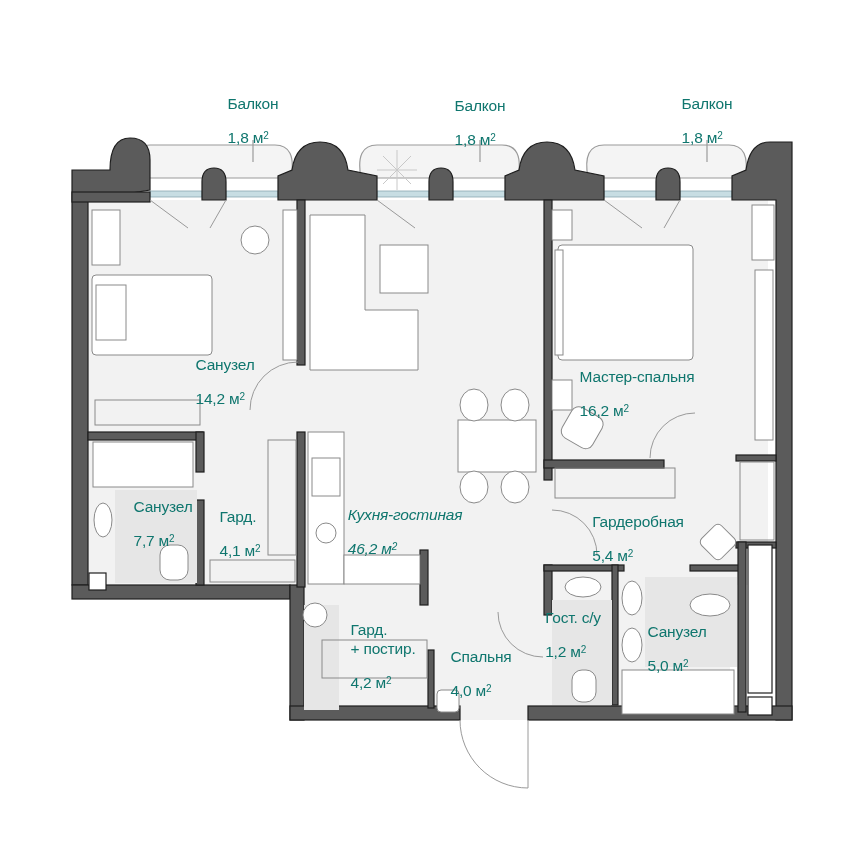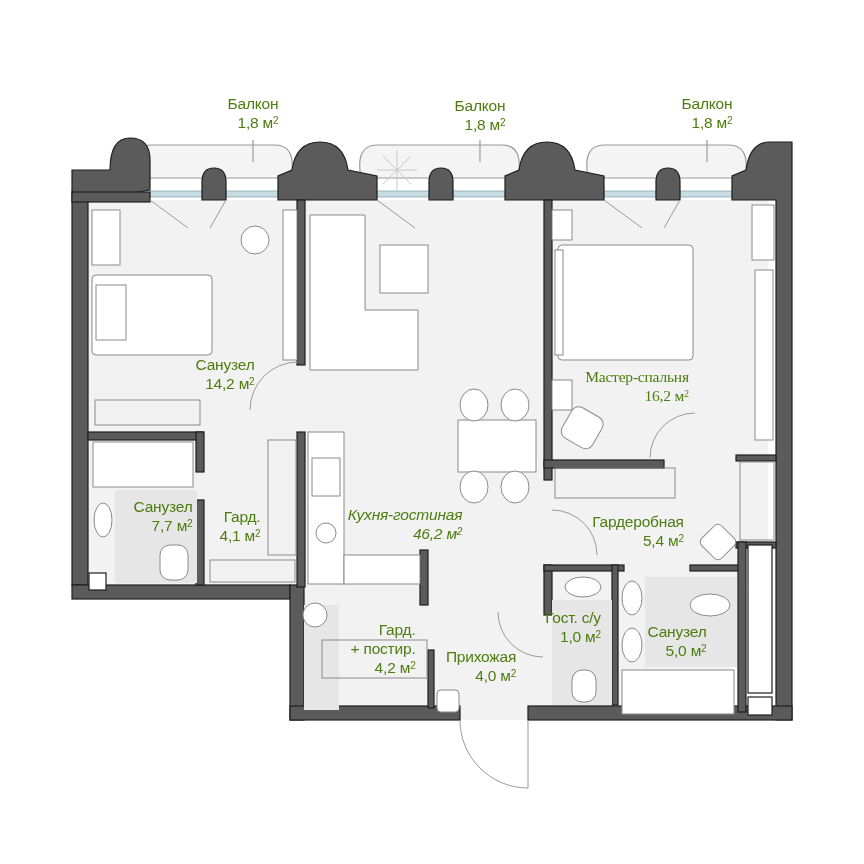--- a/index.html
+++ b/index.html
@@ -1,20 +1,20 @@
 <!DOCTYPE html>
 <html><head>
 <meta charset="utf-8">
 <style>
   html, body { margin:0; padding:0; background:#ffffff; }
   body { width:864px; height:864px; overflow:hidden; font-family:"Liberation Sans", sans-serif; }
   #plan { position:absolute; left:0; top:0; width:864px; height:864px; }
-  .lbl { position:absolute; text-align:right; color:#4d7c0f; font-size:15.5px; line-height:19px; transform:translateX(-50%); white-space:nowrap; letter-spacing:-0.2px; }
+  .lbl { position:absolute; text-align:left; color:#0f766e; font-size:15.5px; line-height:19px; transform:translateX(-50%); white-space:nowrap; letter-spacing:-0.2px; }
   .lbl sup { font-size:10px; vertical-align:top; position:relative; top:-2px; }
-  .lbl .area { display:block; }
+  .lbl .area { display:block;margin-top:15px; }
 </style>
 </head>
 <body>
 
 <svg id="plan" viewBox="0 0 864 864" xmlns="http://www.w3.org/2000/svg">
 
   <g fill="#f2f2f2">
     <rect x="88" y="200" width="680" height="385"></rect>
     <rect x="290" y="580" width="440" height="140"></rect>
   </g>
@@ -162,21 +162,21 @@
   <span class="area"><span>1,8</span> <span>м</span><sup>2</sup></span>
 </div>
 <div class="lbl" style="left:707px; top:94px;">
   <span>Балкон</span>
   <span class="area"><span>1,8</span> <span>м</span><sup>2</sup></span>
 </div>
 <div class="lbl" style="left:225px; top:355px;">
   <span>Санузел</span>
   <span class="area"><span>14,2</span> <span>м</span><sup>2</sup></span>
 </div>
-<div class="lbl" style="left:637px; top:367px;font-family:Liberation Serif, serif;">
+<div class="lbl" style="left:637px; top:367px;">
   <span>Мастер-спальня</span>
   <span class="area"><span>16,2</span> <span>м</span><sup>2</sup></span>
 </div>
 <div class="lbl" style="left:163px; top:497px;">
   <span>Санузел</span>
   <span class="area"><span>7,7</span> <span>м</span><sup>2</sup></span>
 </div>
 <div class="lbl" style="left:240px; top:507px;">
   <span>Гард.</span>
   <span class="area"><span>4,1</span> <span>м</span><sup>2</sup></span>
@@ -188,23 +188,23 @@
 <div class="lbl" style="left:638px; top:512px;">
   <span>Гардеробная</span>
   <span class="area"><span>5,4</span> <span>м</span><sup>2</sup></span>
 </div>
 <div class="lbl" style="left:383px; top:620px;">
   <span style="display:block">Гард.</span>
   <span style="display:block">+ постир.</span>
   <span class="area"><span>4,2</span> <span>м</span><sup>2</sup></span>
 </div>
 <div class="lbl" style="left:481px; top:647px;">
-  <span>Прихожая</span>
+  <span>Спальня</span>
   <span class="area"><span>4,0</span> <span>м</span><sup>2</sup></span>
 </div>
 <div class="lbl" style="left:573px; top:608px;">
   <span>Гост. с/у</span>
-  <span class="area"><span>1,0</span> <span>м</span><sup>2</sup></span>
+  <span class="area"><span>1,2</span> <span>м</span><sup>2</sup></span>
 </div>
 <div class="lbl" style="left:677px; top:622px;">
   <span>Санузел</span>
   <span class="area"><span>5,0</span> <span>м</span><sup>2</sup></span>
 </div>
 
 </body></html>

